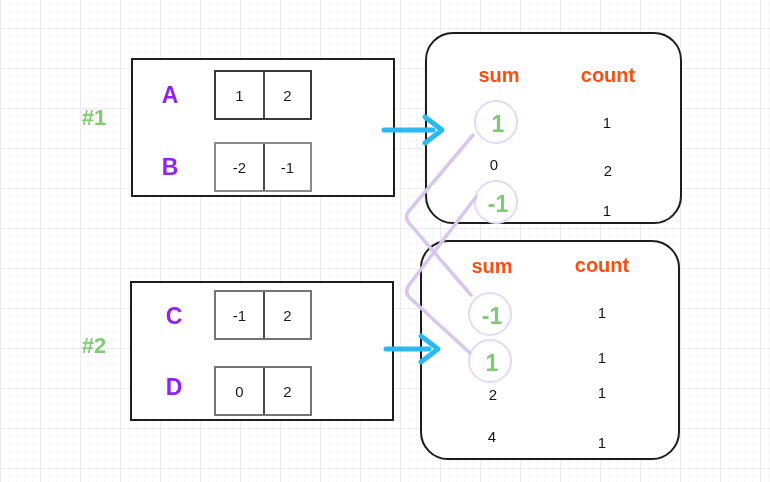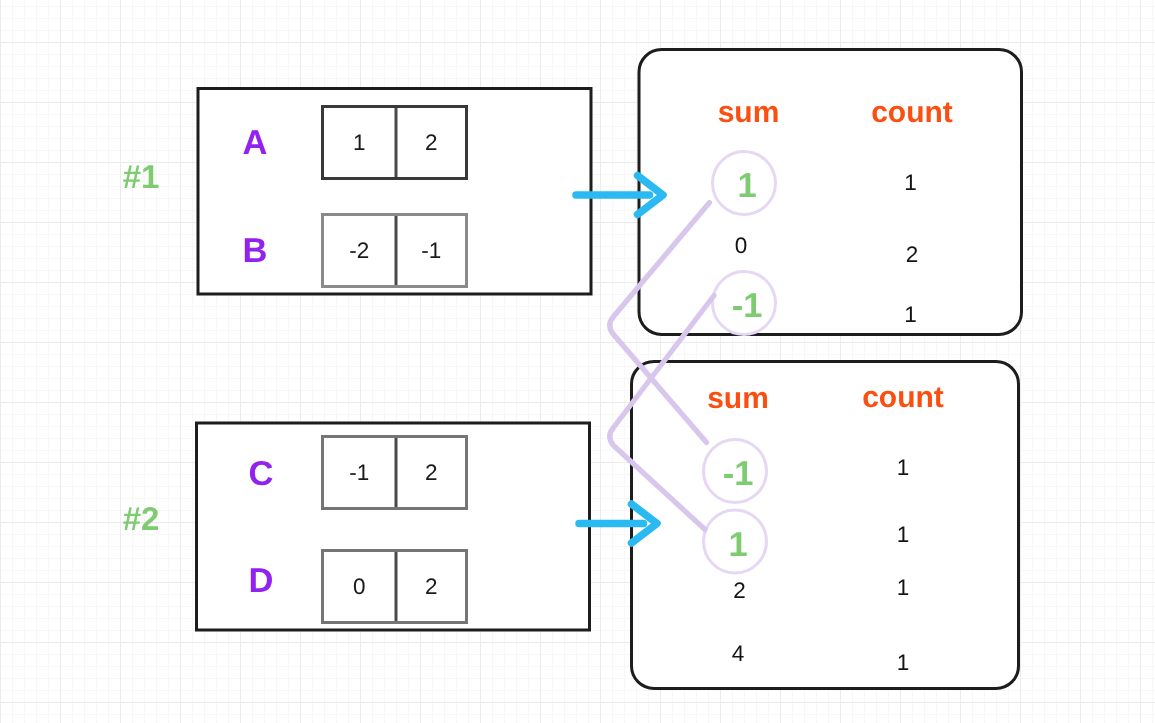--- a/index.html
+++ b/index.html
@@ -33,21 +33,21 @@
     width:47px; height:46px; display:flex; align-items:center; justify-content:center;
     font-size:15px; color:#1a1a1a; background:#fff;
   }
   .cells { border:2px solid #757575; }
   .cells .cell + .cell { border-left:2px solid #4a4a4a; }
   .cells.dark { border-color:#383838; }
   .cells.gray { border-color:#8a8a8a; }
 
   .result-box {
     position:absolute; background:#fff;
-    border:2px solid var(--ink); border-radius:16px;
+    border:2px solid var(--ink); border-radius:28px;
   }
   .hdr { font-size:20px; font-weight:bold; color:var(--orange); }
   .num { font-size:15px; color:#141414; }
   .num.hl { font-size:23px; font-weight:bold; color:var(--green); }
 
   svg.overlay { position:absolute; left:0; top:0; pointer-events:none; z-index:5; }
   .lav-line { fill:none; stroke:var(--lavender); stroke-width:3.5; stroke-linecap:round; stroke-linejoin:round; }
   .lav-circle { fill:none; stroke:var(--lavender-light); stroke-width:2; }
   .arrow { fill:none; stroke:var(--cyan); stroke-width:5; stroke-linecap:round; stroke-linejoin:round; }
 </style>

